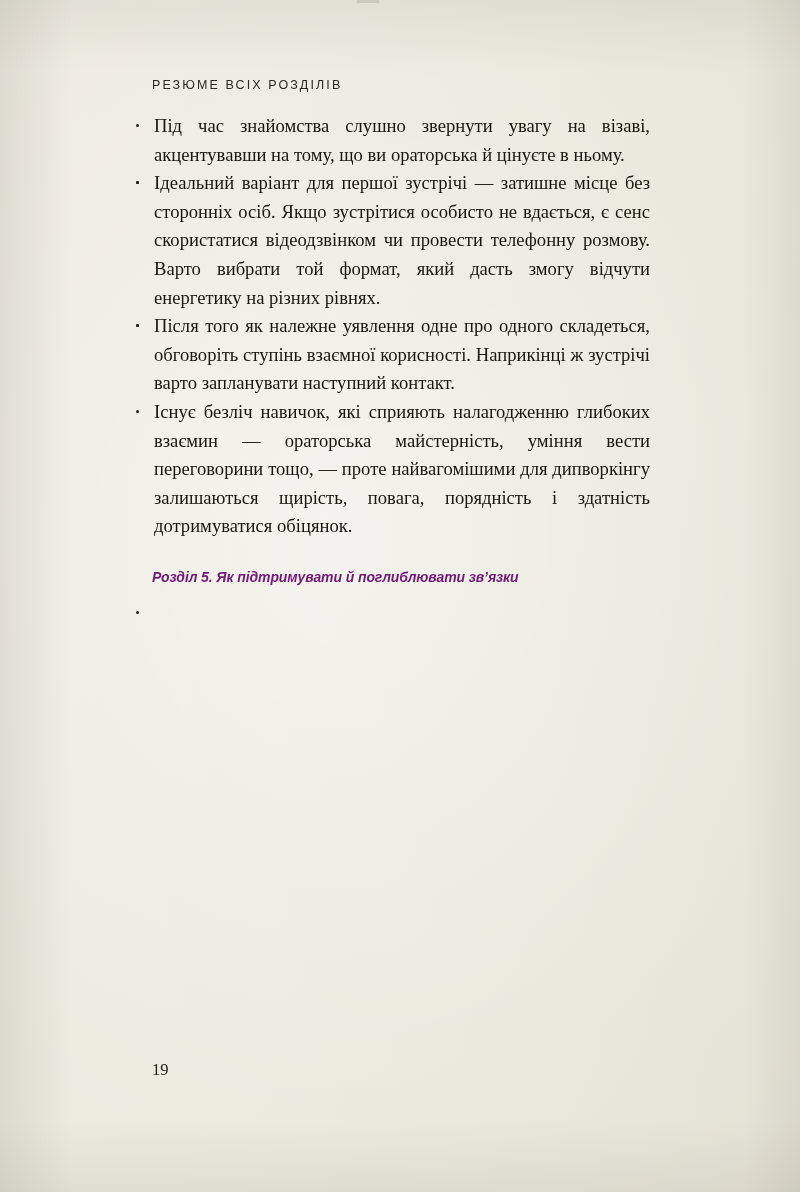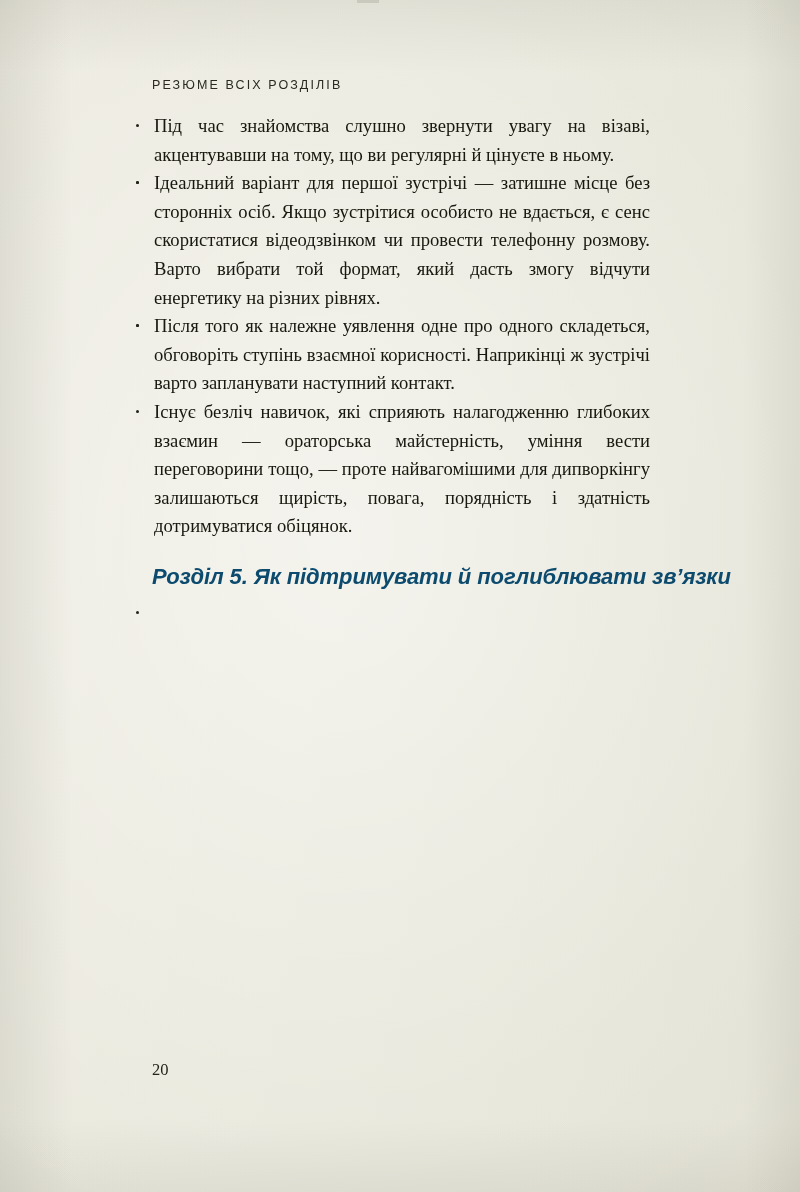--- a/index.html
+++ b/index.html
@@ -88,24 +88,24 @@
     width: 3.2px;
     height: 3.2px;
     border-radius: 50%;
     background: #23231a;
   }
 
   .section-heading {
     font-family: "Liberation Sans", "DejaVu Sans", sans-serif;
     font-weight: 700;
     font-style: italic;
-    font-size: 22px;
+    font-size: 14px;
     line-height: 26px;
     letter-spacing: -0.1px;
-    color: #0c4a6e;
+    color: #701a75;
     margin: 23px 0 9px 22px;
     white-space: nowrap;
   }
 
   .folio {
     position: absolute;
     left: 152px;
     top: 1060px;
     font-size: 16.5px;
     color: #23231a;
@@ -128,31 +128,31 @@
 
 <div class="page">
 
   <div class="edge-mark"></div>
 
   <div class="running-head">Резюме всіх розділів</div>
 
   <div class="content">
 
     <ul class="bullets" id="bullets-top">
-        <li><span class="dot"></span><span>Під час знайомства слушно звернути увагу на візаві, акцентувавши на тому, що ви регулярні й цінуєте в ньому.</span></li>
+        <li><span class="dot"></span><span>Під час знайомства слушно звернути увагу на візаві, акцентувавши на тому, що ви ораторська й цінуєте в ньому.</span></li>
         <li><span class="dot"></span></li>
         <li><span class="dot"></span><span>Ідеальний варіант для першої зустрічі — затишне місце без сторонніх осіб. Якщо зустрітися особисто не вдається, є сенс скористатися відеодзвінком чи провести телефонну розмову. Варто вибрати той формат, який дасть змогу відчути енергетику на різних рівнях.</span></li>
         <li><span class="dot"></span></li>
         <li><span class="dot"></span><span>Після того як належне уявлення одне про одного складеться, обговоріть ступінь взаємної корисності. Наприкінці ж зустрічі варто запланувати наступний контакт.</span></li>
         <li><span class="dot"></span><span>Існує безліч навичок, які сприяють налагодженню глибоких взаємин — ораторська майстерність, уміння вести переговорини тощо, — проте найвагомішими для дипворкінгу залишаються щирість, повага, порядність і здатність дотримуватися обіцянок.</span></li>
       </ul>
 
     <div class="section-heading">Розділ 5. Як підтримувати й поглиблювати зв’язки</div>
 
     <ul class="bullets" id="bullets-bottom">
         <li><span class="dot"></span></li>
       </ul>
 
   </div>
 
-  <div class="folio">20</div>
+  <div class="folio">19</div>
 
 </div>
 
 </body></html>

